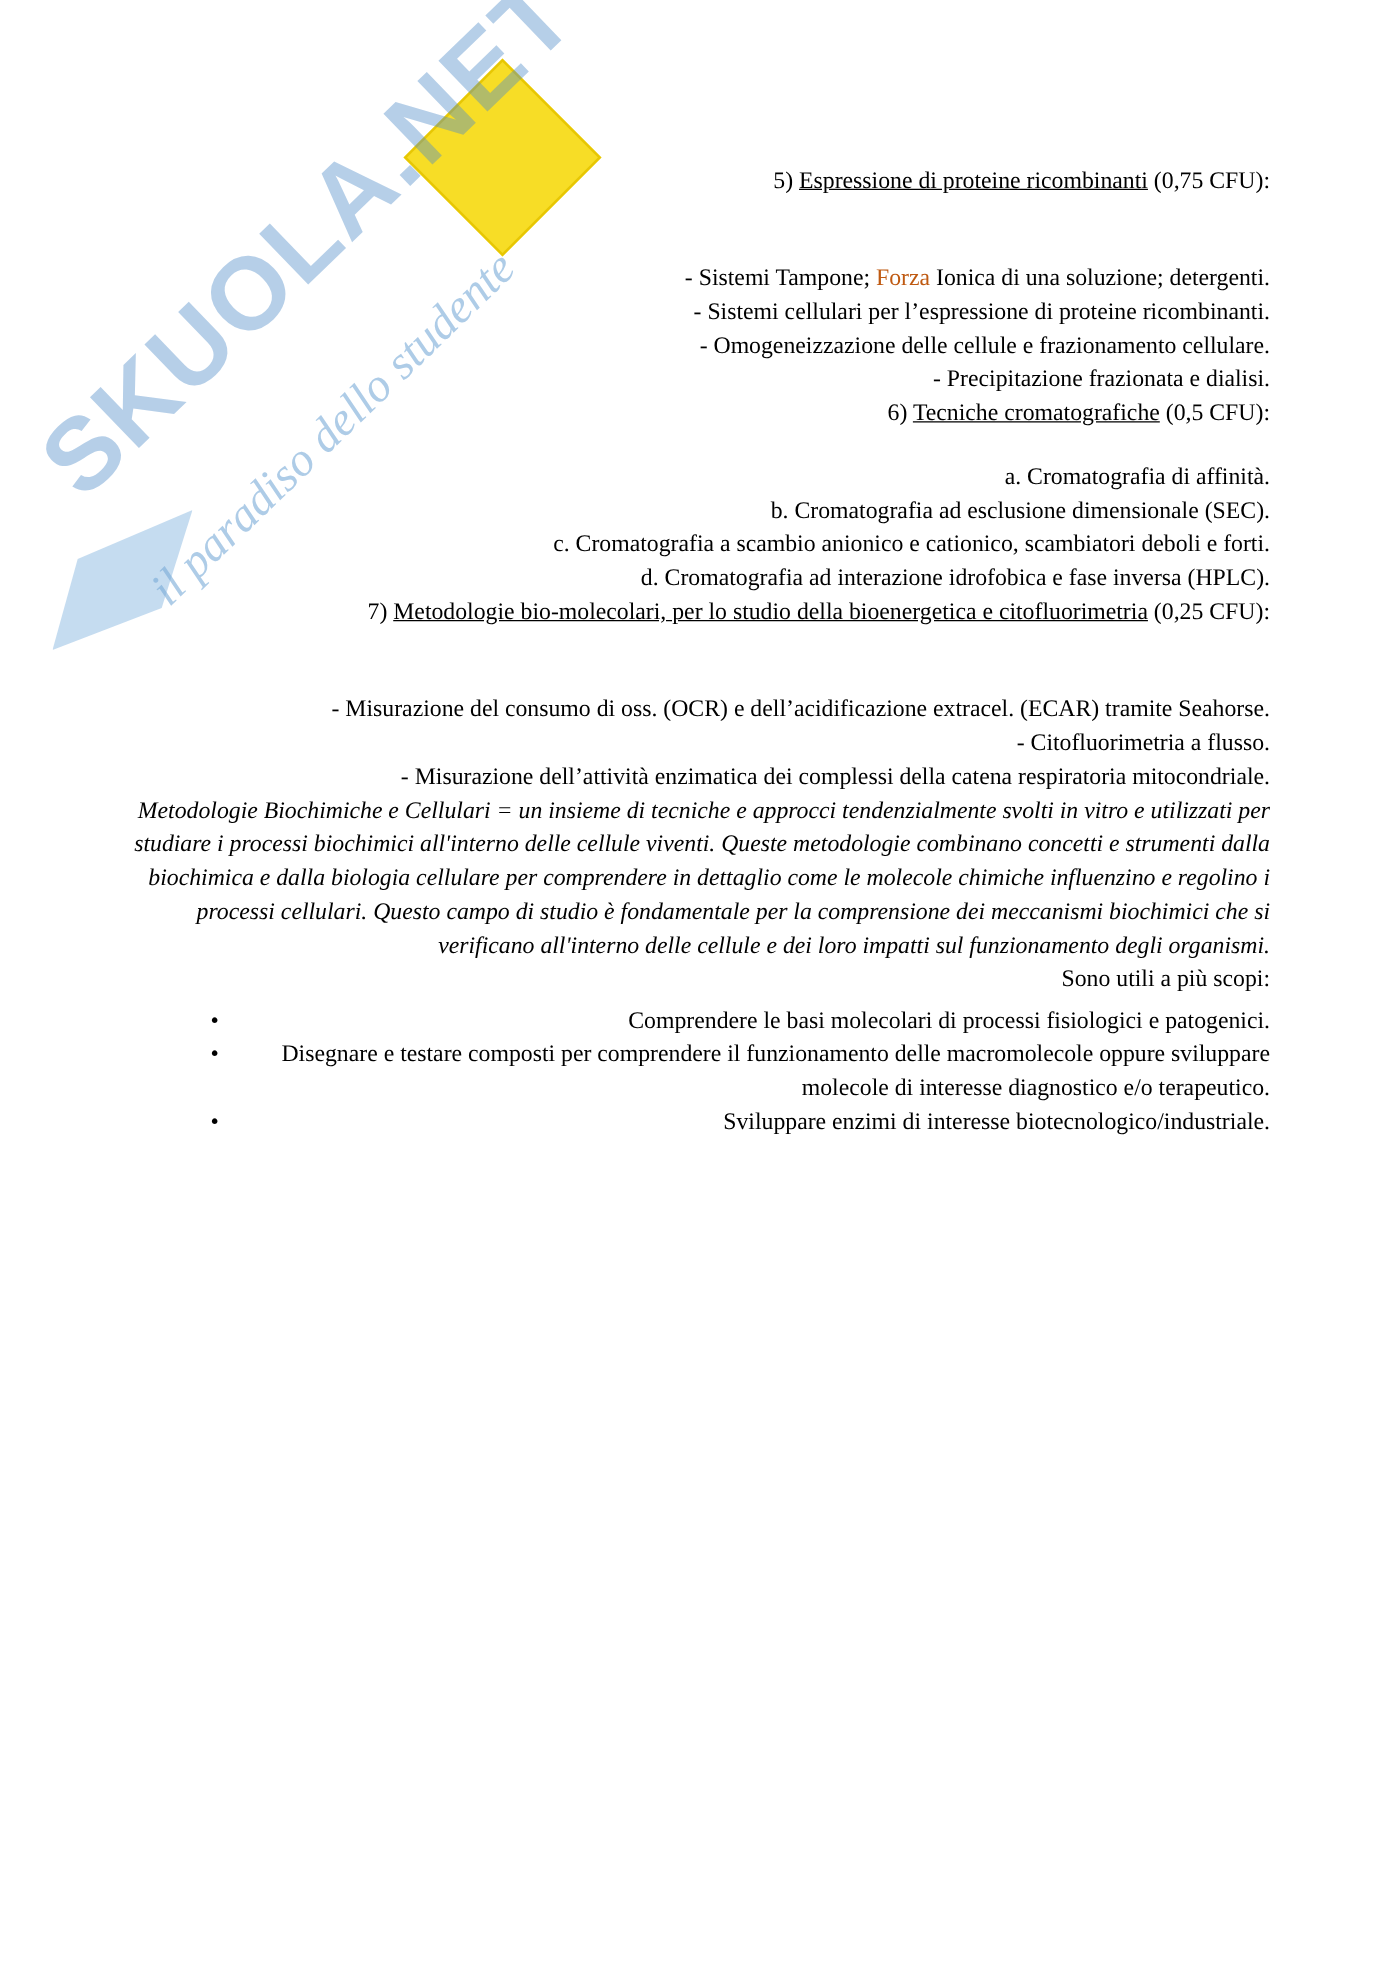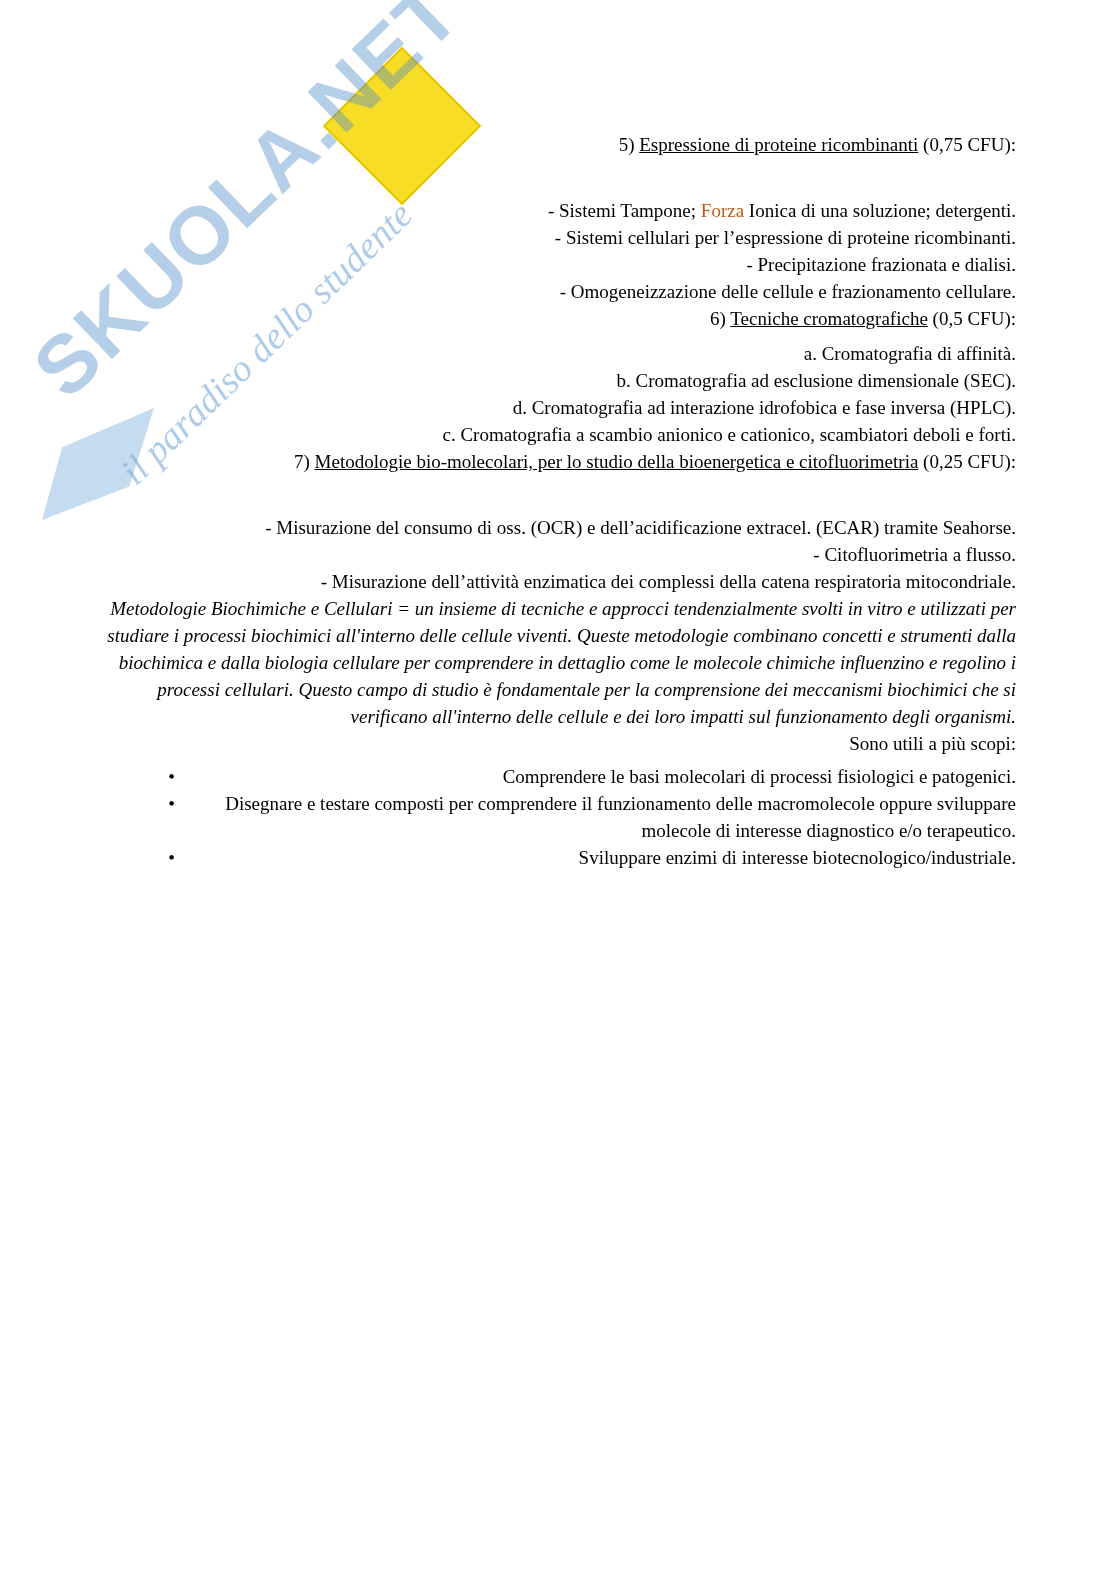--- a/index.html
+++ b/index.html
@@ -56,26 +56,26 @@
     position: relative;
     z-index: 1;
     padding: 131px 100px 0 105px;
     text-align: right;
   }
   .content p { margin: 0; }
   .heading { white-space: nowrap; }
   .u { text-decoration: underline; }
   .hl { color: #bf5a12; }
 
-  .dash-list { margin-top: 39px; }
+  .dash-list { margin-top: 51px; }
   .dash-list p { padding-left: 70px; white-space: nowrap; }
 
   .h6 { margin-top: 101px; }
   .intro6 { margin-top: 38px; padding-left: 70px; white-space: nowrap; }
-  .sub-list { margin-top: 8px; }
+  .sub-list { margin-top: 24px; }
   .sub-list p { padding-left: 132px; white-space: nowrap; }
 
   .h7 { margin-top: 103px; }
   .list7 { }
 
   .definition { margin-top: 174px; font-style: italic; }
   .sono { margin-top: 7px; }
 
   .bullets { margin-top: 6px; }
   .bullet-item { display: flex; padding-left: 38px; }
@@ -94,32 +94,32 @@
     <div class="wm-tagline">il paradiso dello studente</div>
   </div>
 
   <main class="content">
 
     <p class="heading"><span>5) </span><span class="u">Espressione di proteine ricombinanti</span><span> (0,75 CFU):</span></p>
 
     <div class="dash-list">
       <p><span>- Sistemi Tampone; </span><span class="hl">Forza</span><span> Ionica di una soluzione; detergenti.</span></p>
       <p>- Sistemi cellulari per l’espressione di proteine ricombinanti.</p>
+      <p>- Omogeneizzazione delle cellule e frazionamento cellulare.</p>
       <p>- Precipitazione frazionata e dialisi.</p>
-      <p>- Omogeneizzazione delle cellule e frazionamento cellulare.</p>
     </div>
 
     <p class="heading h6"><span>6) </span><span class="u">Tecniche cromatografiche</span><span> (0,5 CFU):</span></p>
 
 
     <div class="sub-list">
       <p>a. Cromatografia di affinità.</p>
       <p>b. Cromatografia ad esclusione dimensionale (SEC).</p>
+      <p>c. Cromatografia a scambio anionico e cationico, scambiatori deboli e forti.</p>
       <p>d. Cromatografia ad interazione idrofobica e fase inversa (HPLC).</p>
-      <p>c. Cromatografia a scambio anionico e cationico, scambiatori deboli e forti.</p>
     </div>
 
     <p class="heading h7"><span>7) </span><span class="u">Metodologie bio-molecolari, per lo studio della bioenergetica e citofluorimetria</span><span> (0,25 CFU):</span></p>
 
     <div class="dash-list list7">
       <p>- Misurazione del consumo di oss. (OCR) e dell’acidificazione extracel. (ECAR) tramite Seahorse.</p>
       <p>- Citofluorimetria a flusso.</p>
       <p>- Misurazione dell’attività enzimatica dei complessi della catena respiratoria mitocondriale.</p>
     </div>
 

